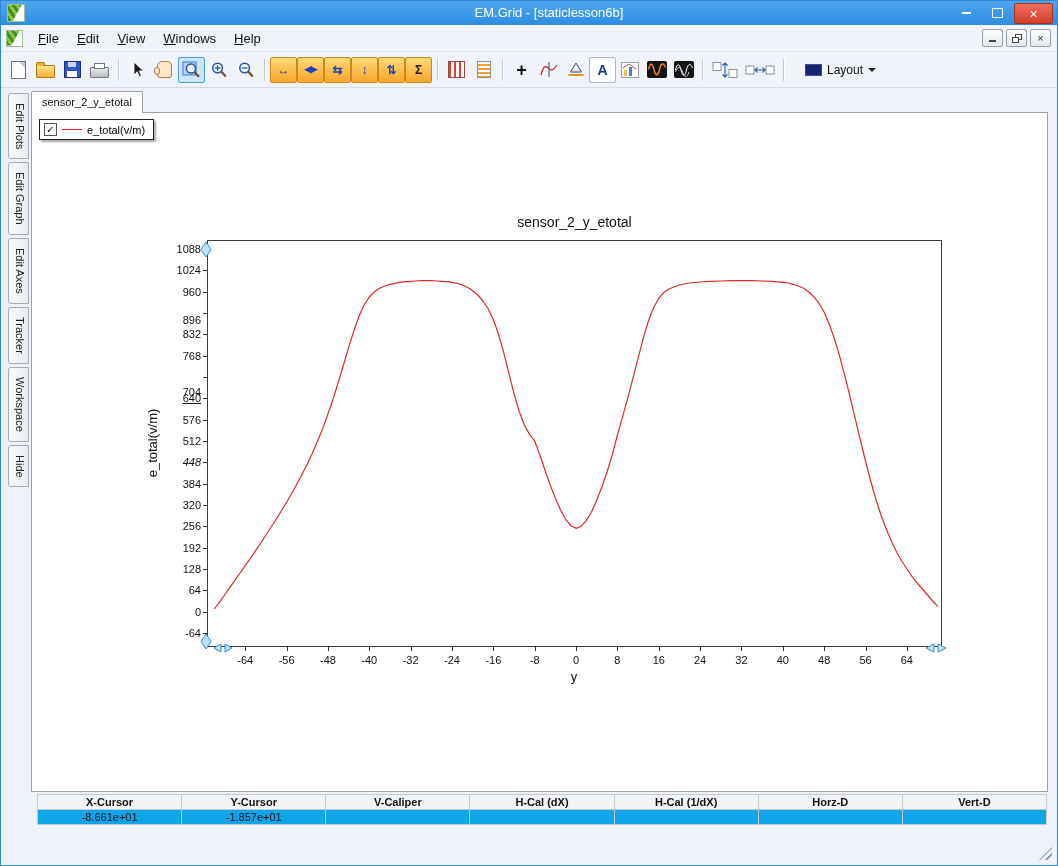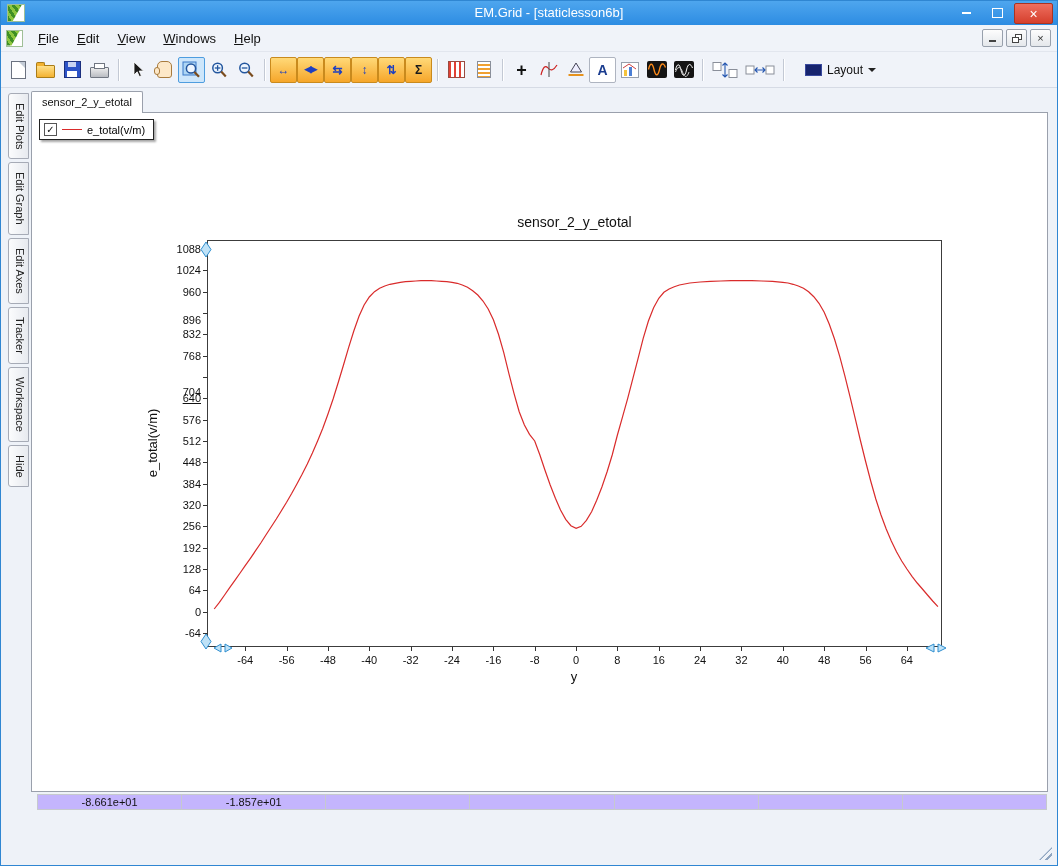--- a/index.html
+++ b/index.html
@@ -80,21 +80,21 @@
   .xtick{position:absolute;top:541px;transform:translateX(-50%);font-size:11px;color:#111;}
   .xtick-mark{position:absolute;top:534px;width:1px;height:4px;background:#333;}
   .y-axis-label{position:absolute;left:120px;top:330px;transform:translate(-50%,-50%) rotate(-90deg);font-size:13px;color:#111;white-space:nowrap;}
   .x-axis-label{position:absolute;left:542px;top:556px;transform:translateX(-50%);font-size:13px;color:#111;}
   .handle{position:absolute;z-index:3;cursor:pointer;}
 
   
   .statusbar{position:absolute;left:36px;top:793px;width:1010px;border-collapse:collapse;table-layout:fixed;font-size:11px;}
   .statusbar th,.statusbar td{border:1px solid #c6c9ce;height:14px;padding:0 4px;text-align:center;overflow:hidden;white-space:nowrap;}
   .statusbar th{background:#f2f3f5;font-weight:bold;color:#111;}
-  .statusbar td{background:#c4b5fd;font-weight:normal;color:#111;}
+  .statusbar td{background:#0ea5e9;font-weight:normal;color:#111;}
 
   .grip{position:absolute;right:5px;bottom:5px;width:13px;height:13px;background:repeating-linear-gradient(135deg,transparent 0 3px,#8fa5c0 3px 5px);clip-path:polygon(100% 0,100% 100%,0 100%);cursor:nwse-resize;}
 </style>
 </head>
 <body>
 
 <div class="app">
 
   <div class="titlebar">
     <span class="app-logo"></span>
@@ -324,21 +324,21 @@
         <div class="ytick" style="top: 235.667px;">768</div>
         <div class="ytick-mark" style="top: 242.667px;"></div>
         <div class="ytick" style="top: 272px;">704</div>
         <div class="ytick-mark" style="top: 264px;"></div>
         <div class="ytick" style="top: 278.333px; text-decoration: underline;">640</div>
         <div class="ytick-mark" style="top: 285.333px;"></div>
         <div class="ytick" style="top: 299.667px;">576</div>
         <div class="ytick-mark" style="top: 306.667px;"></div>
         <div class="ytick" style="top: 321px;">512</div>
         <div class="ytick-mark" style="top: 328px;"></div>
-        <div class="ytick" style="top: 342.333px;">448</div>
+        <div class="ytick" style="top: 342.333px; font-style: italic;">448</div>
         <div class="ytick-mark" style="top: 349.333px;"></div>
         <div class="ytick" style="top: 363.667px;">384</div>
         <div class="ytick-mark" style="top: 370.667px;"></div>
         <div class="ytick" style="top: 385px;">320</div>
         <div class="ytick-mark" style="top: 392px;"></div>
         <div class="ytick" style="top: 406.333px;">256</div>
         <div class="ytick-mark" style="top: 413.333px;"></div>
         <div class="ytick" style="top: 427.667px;">192</div>
         <div class="ytick-mark" style="top: 434.667px;"></div>
         <div class="ytick" style="top: 449px;">128</div>
@@ -381,20 +381,29 @@
         <div class="xtick-mark" style="left: 792.152px;"></div>
         <div class="xtick" style="left: 833.502px;">56</div>
         <div class="xtick-mark" style="left: 833.502px;"></div>
         <div class="xtick" style="left: 874.852px;">64</div>
         <div class="xtick-mark" style="left: 874.852px;"></div>
       </div>
   </div>
 
   <table class="statusbar">
     <tbody>
+        <tr>
+      <th>X-Cursor</th>
+      <th>Y-Cursor</th>
+      <th>V-Caliper</th>
+      <th>H-Cal (dX)</th>
+      <th>H-Cal (1/dX)</th>
+      <th>Horz-D</th>
+      <th>Vert-D</th>
+    </tr>
     <tr>
       <td>-8.661e+01</td>
       <td>-1.857e+01</td>
       <td></td>
       <td></td>
       <td></td>
       <td></td>
       <td></td>
     </tr>
   </tbody>

